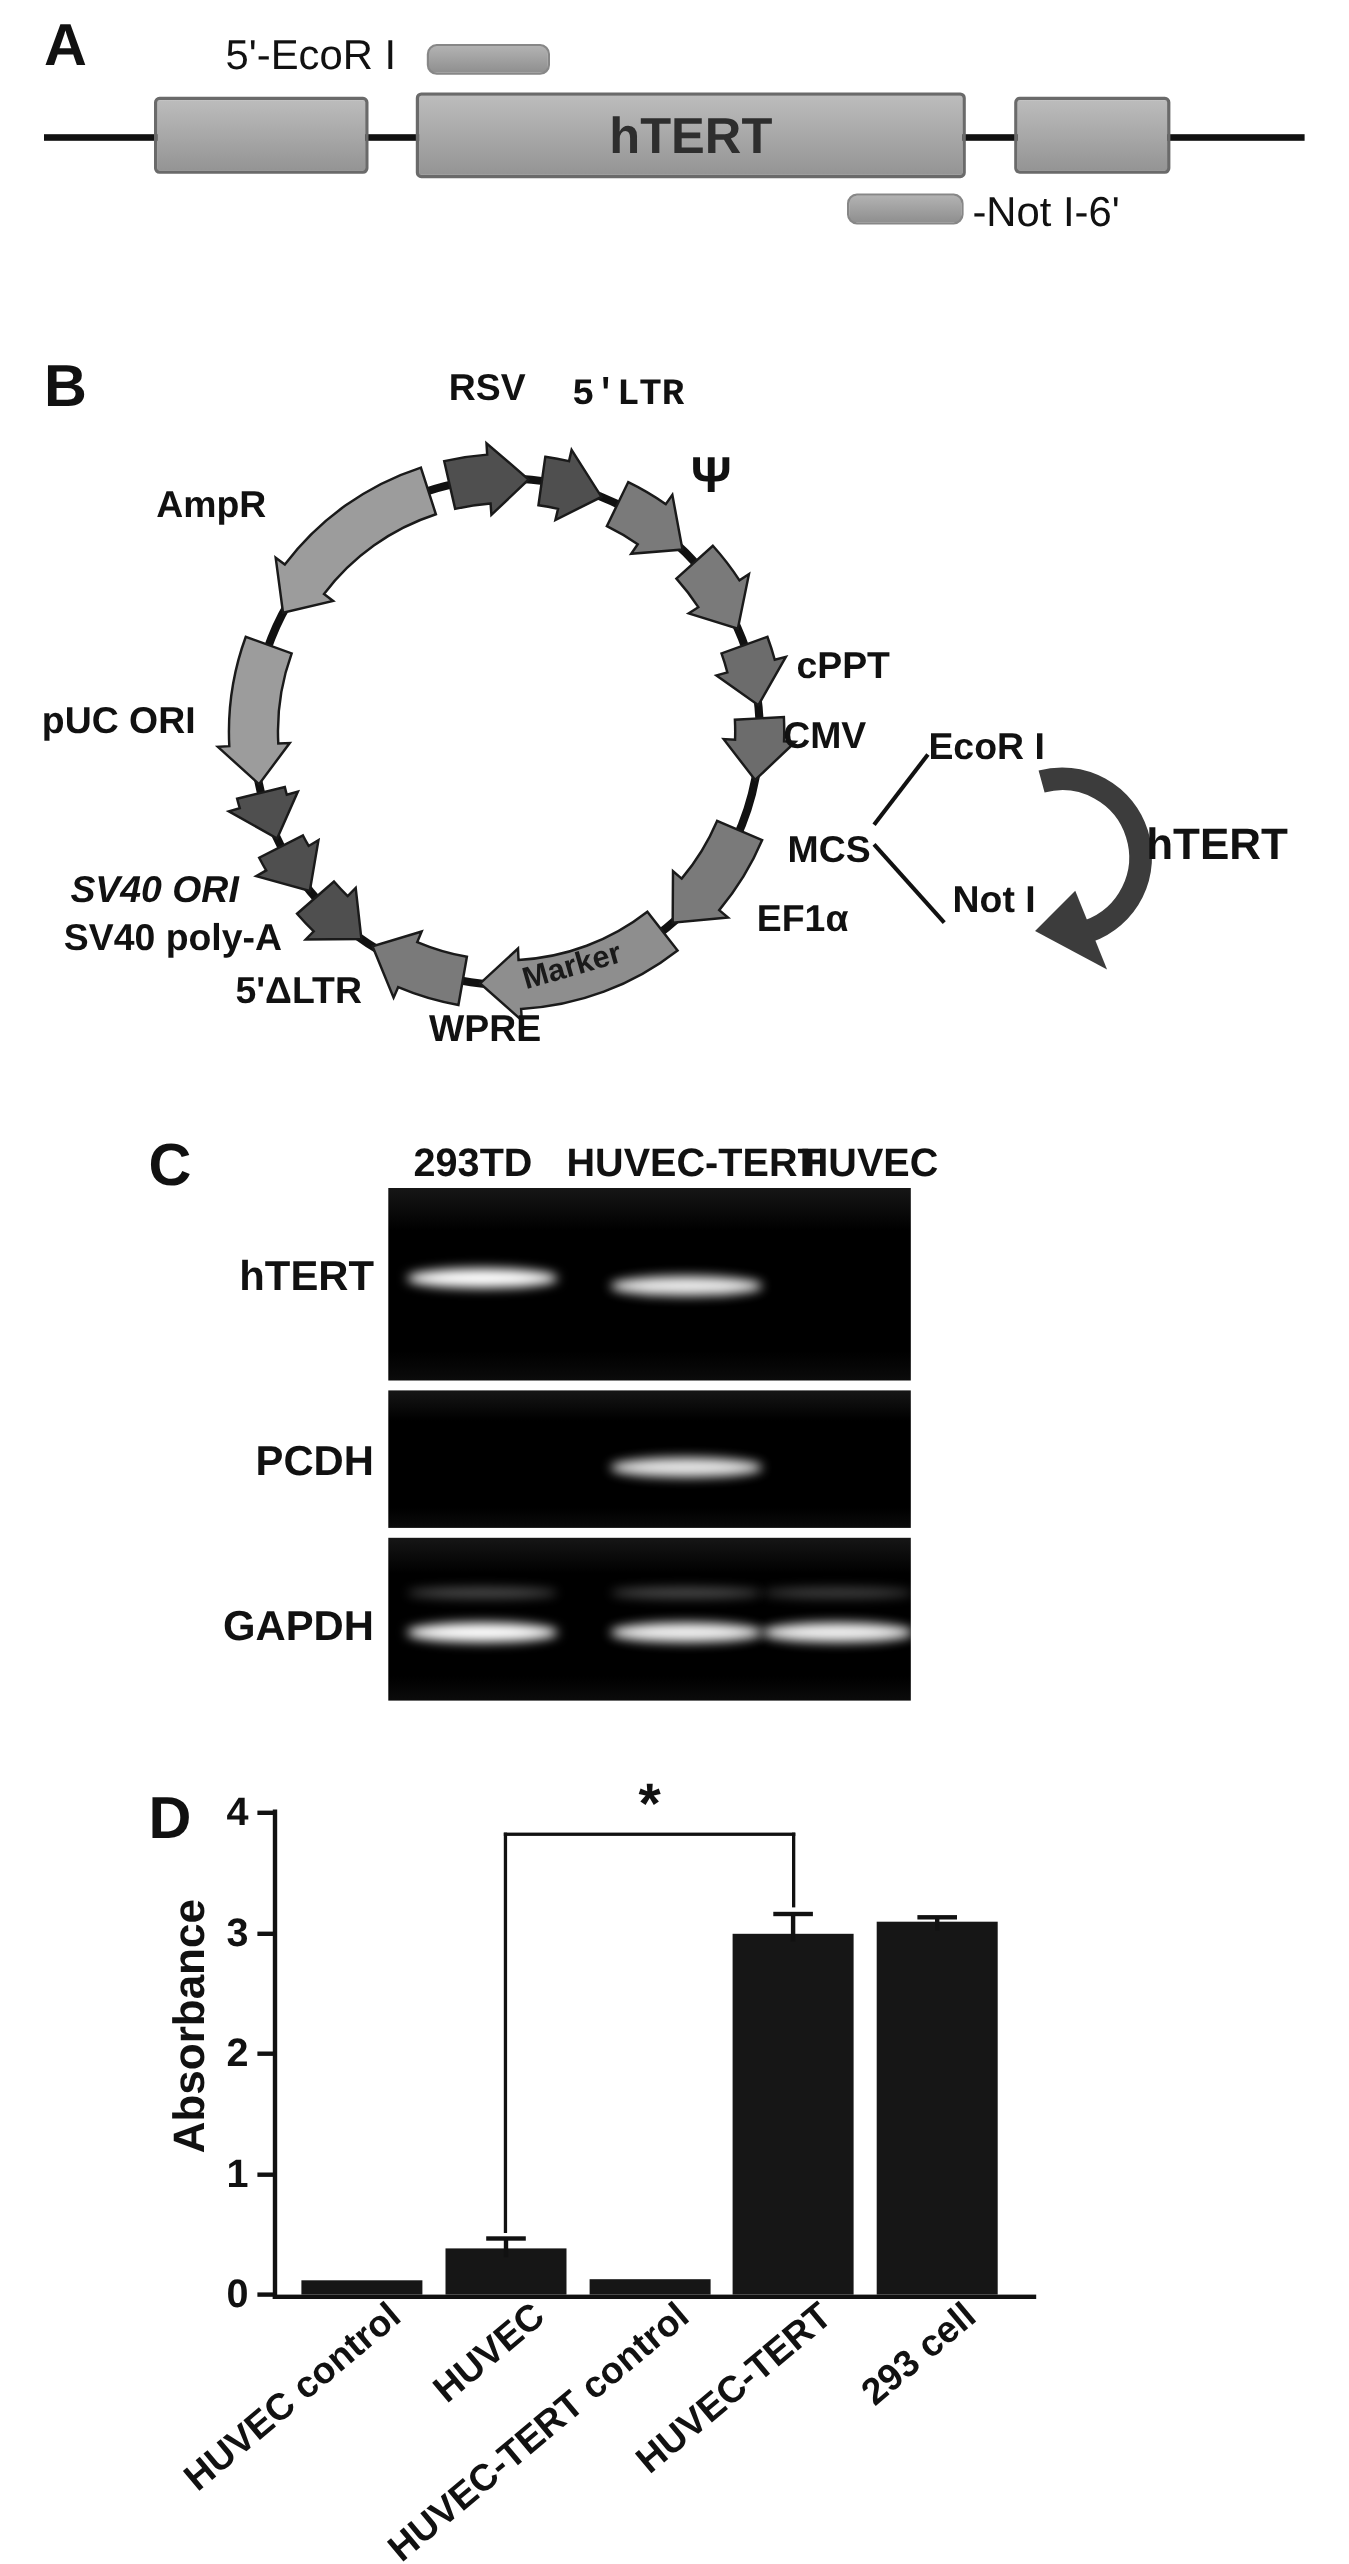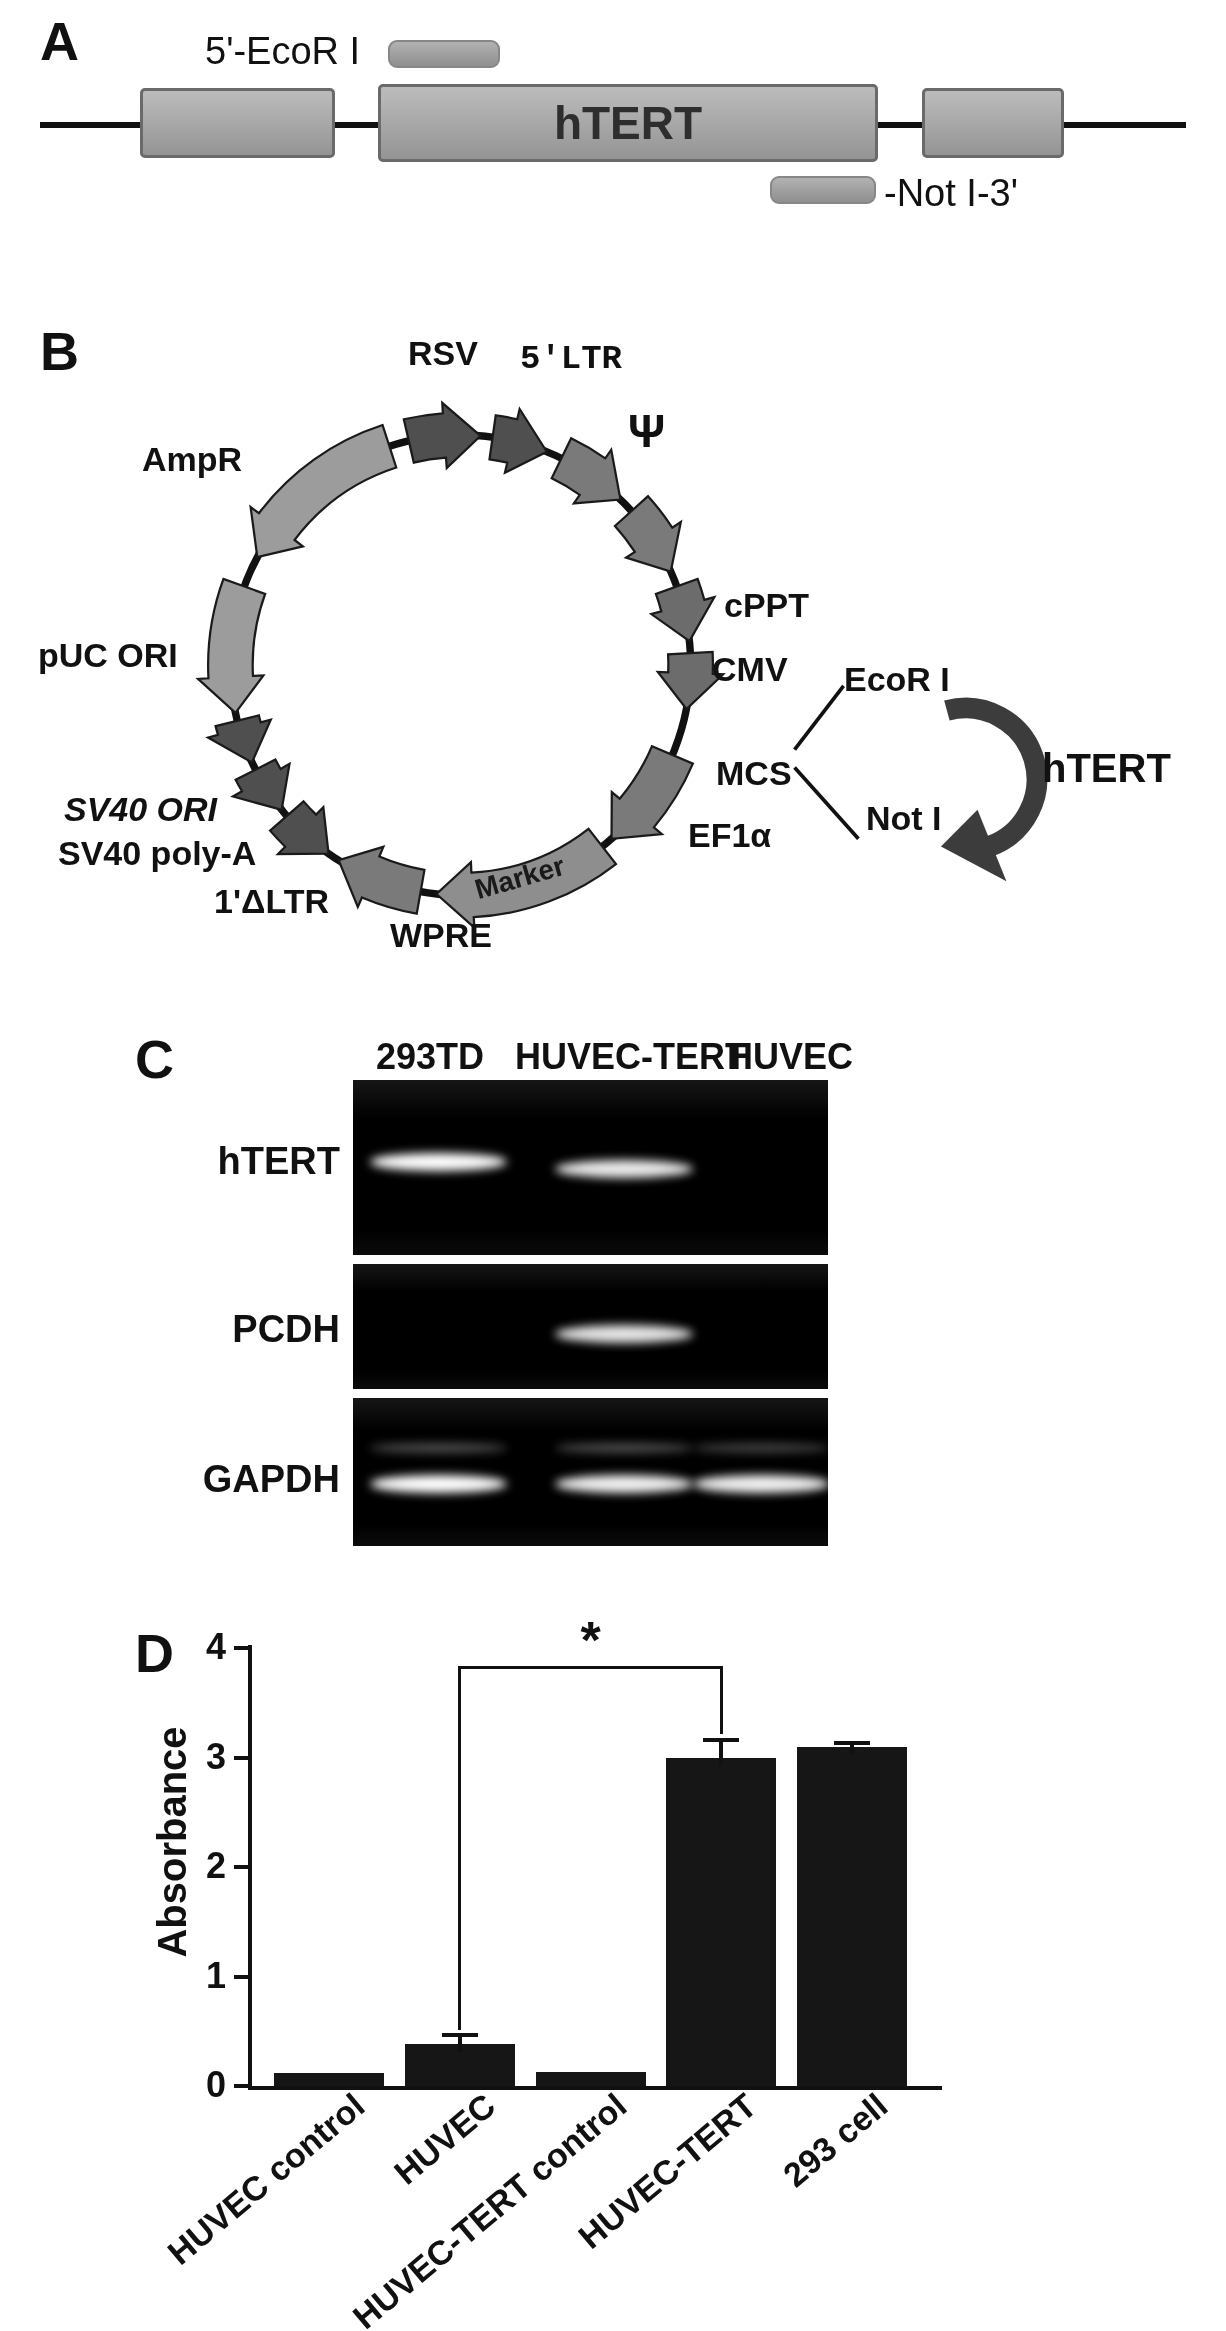--- a/index.html
+++ b/index.html
@@ -30,21 +30,21 @@
   <div class="abs primer-bar" style="left:388px; top:40px; width:112px; height:28px;"></div>
 
   <div class="abs" style="left:40px; top:122px; width:1146px; height:6px; background:#111;"></div>
   <div class="abs gbox" style="left:140px; top:88px; width:195px; height:70px;"></div>
   <div class="abs gbox" style="left:378px; top:84px; width:500px; height:78px; display:flex; align-items:center; justify-content:center;">
     <span class="gene-text">hTERT</span>
   </div>
   <div class="abs gbox" style="left:922px; top:88px; width:142px; height:70px;"></div>
 
   <div class="abs primer-bar" style="left:770px; top:176px; width:106px; height:28px;"></div>
-  <div class="abs atext" style="left:884px; top:172px;">-Not I-3'</div>
+  <div class="abs atext" style="left:884px; top:172px;">-Not I-6'</div>
 
   <div class="abs panel-letter" style="left:40px; top:320px;">B</div>
 
   <svg class="abs" style="left:30px; top:334px;" width="1158" height="683" viewBox="0 0 780 460">
     <circle cx="290" cy="223" r="155" fill="none" stroke="#111" stroke-width="5"></circle>
     <g id="plasmid-arrows">
         <path d="M 251.8 57.4 A 170 170 0 0 1 278.1 53.4 L 277.7 46.4 L 303.5 68.6 L 280.7 90.3 L 280.2 83.3 A 140 140 0 0 0 258.5 86.6 Z" fill="#4f4f4f" stroke="#1a1a1a" stroke-width="1.5"></path>
         <path d="M 313.7 54.7 A 170 170 0 0 1 328.2 57.4 L 329.8 50.5 L 348.1 79.3 L 319.9 93.4 L 321.5 86.6 A 140 140 0 0 0 309.5 84.4 Z" fill="#4f4f4f" stroke="#1a1a1a" stroke-width="1.5"></path>
         <path d="M 364.5 70.2 A 170 170 0 0 1 387.5 83.7 L 391.5 78.0 L 397.7 111.5 L 366.3 114.1 L 370.3 108.3 A 140 140 0 0 0 351.4 97.2 Z" fill="#7a7a7a" stroke="#1a1a1a" stroke-width="1.5"></path>
         <path d="M 416.3 109.2 A 170 170 0 0 1 432.6 130.4 L 438.4 126.6 L 431.6 160.0 L 401.5 150.6 L 407.4 146.8 A 140 140 0 0 0 394.0 129.3 Z" fill="#7a7a7a" stroke="#1a1a1a" stroke-width="1.5"></path>
@@ -67,21 +67,21 @@
 
   <div class="abs plabel" style="left:408px; top:334px;">RSV</div>
   <div class="abs plabel" style="left:520px; top:340px;font-family:Liberation Mono, monospace;">5'LTR</div>
   <div class="abs plabel bold" style="left:628px; top:404px; font-size:46px;">Ψ</div>
   <div class="abs plabel" style="left:724px; top:586px;text-align:right;">cPPT</div>
   <div class="abs plabel bold" style="left:712px; top:650px;">CMV</div>
   <div class="abs plabel bold" style="left:716px; top:754px;">MCS</div>
   <div class="abs plabel bold" style="left:688px; top:816px;">EF1α</div>
   <div class="abs plabel bold" style="left:474px; top:862px; font-size:28px; color:#1a1a1a; transform:rotate(-16deg);">Marker</div>
   <div class="abs plabel" style="left:390px; top:916px;">WPRE</div>
-  <div class="abs plabel" style="left:214px; top:882px;">1'ΔLTR</div>
+  <div class="abs plabel" style="left:214px; top:882px;">5'ΔLTR</div>
   <div class="abs plabel" style="left:58px; top:834px;">SV40 poly-A</div>
   <div class="abs plabel" style="left:64px; top:790px;font-style:italic;">SV40 ORI</div>
   <div class="abs plabel" style="left:38px; top:636px;">pUC ORI</div>
   <div class="abs plabel" style="left:142px; top:440px;">AmpR</div>
   <div class="abs plabel" style="left:844px; top:660px;">EcoR I</div>
   <div class="abs plabel" style="left:866px; top:799px;">Not I</div>
   <div class="abs plabel bold" style="left:1042px; top:746px; font-size:40px;">hTERT</div>
 
   <div class="abs panel-letter" style="left:135px; top:1028px;">C</div>
 

